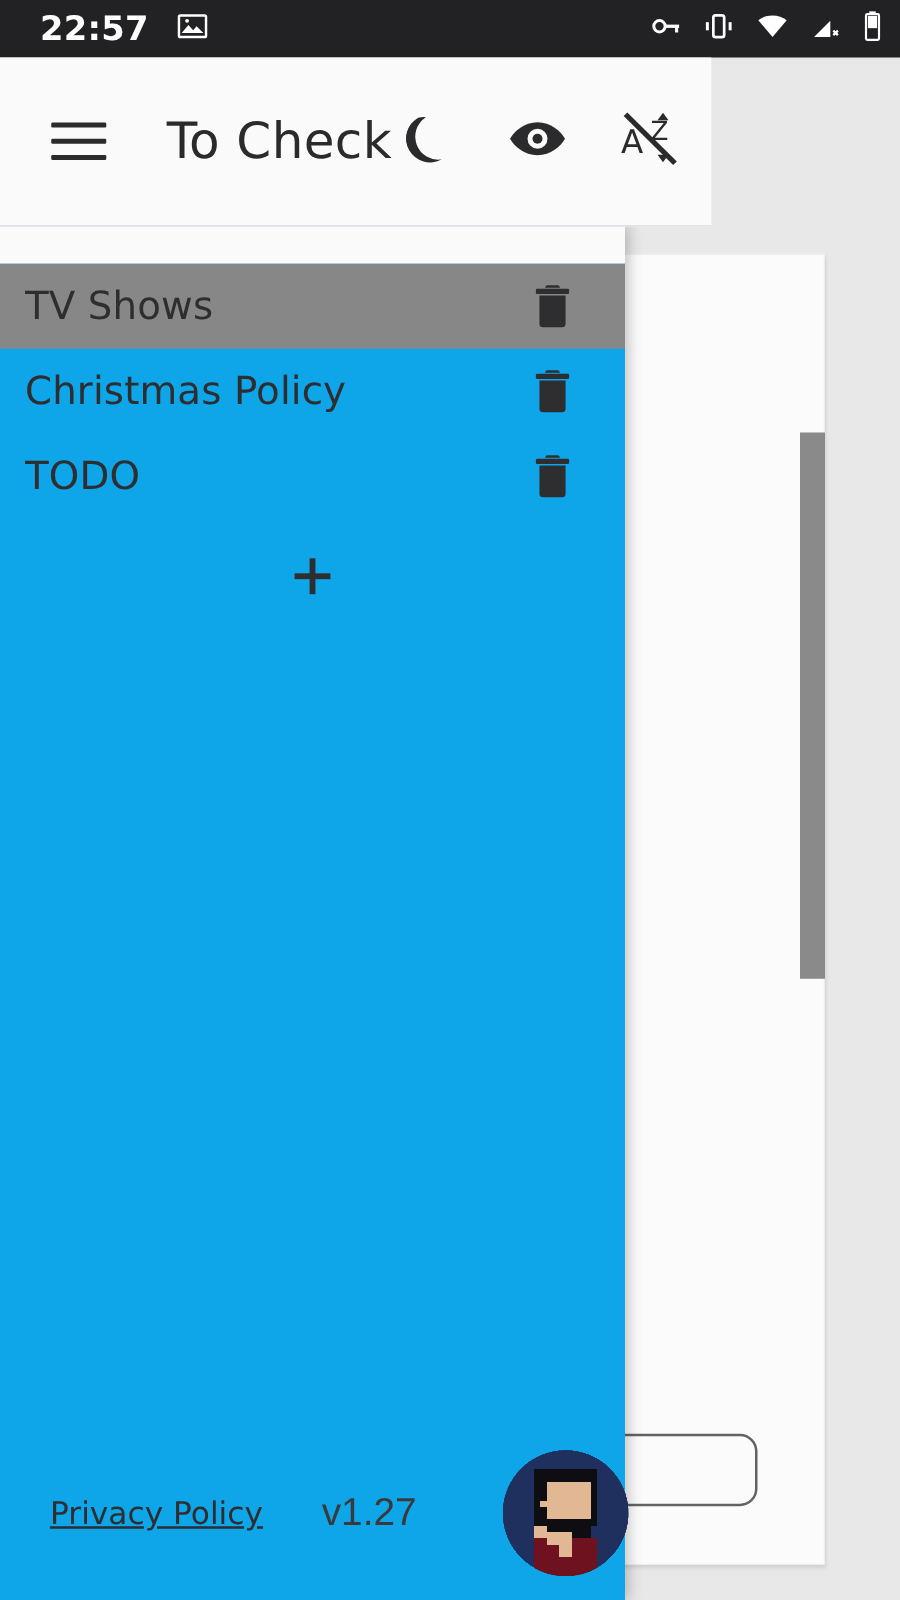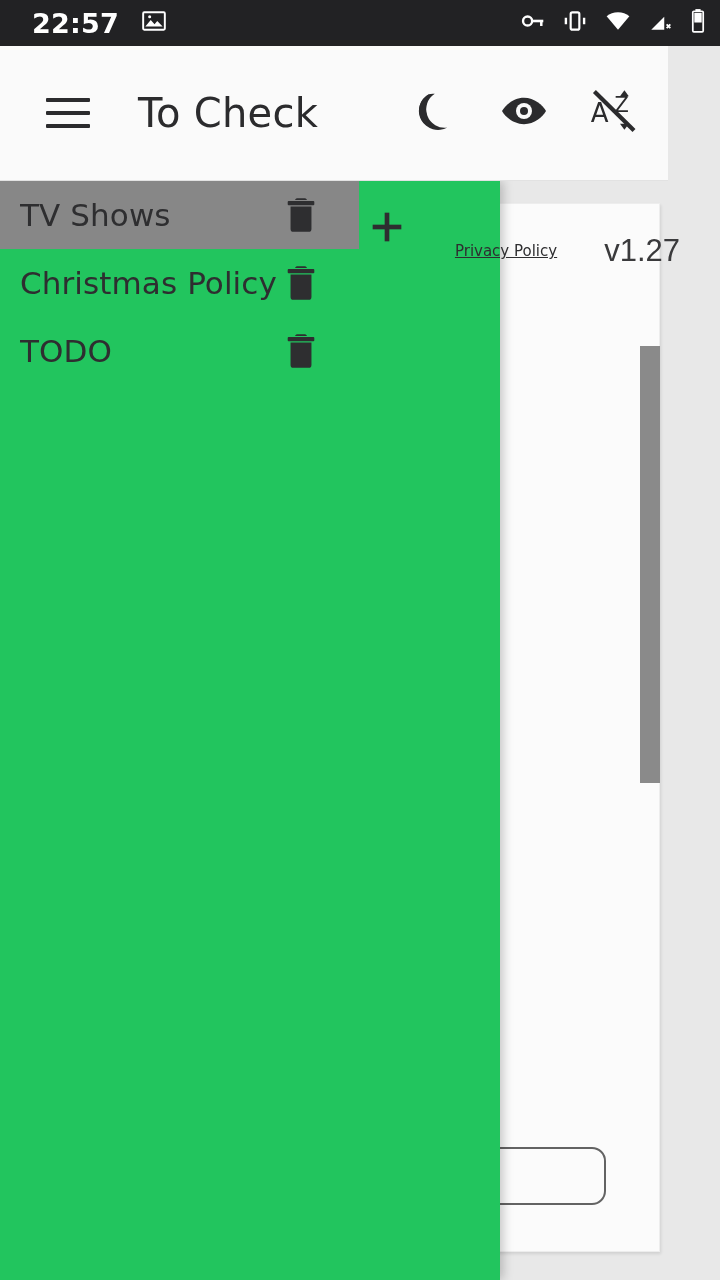--- a/index.html
+++ b/index.html
@@ -23,21 +23,21 @@
     letter-spacing:0.2px;
     font-family:"DejaVu Sans", sans-serif;
   }
   .sb-left-icons { display:flex; align-items:center; margin-left:22px; }
   .sb-spacer { flex:1 1 auto; }
   .sb-right-icons { display:flex; align-items:center; gap:16px; }
   .sb-ic { display:block; }
 
   
   .appbar {
-    position:absolute; left:0; top:46px; width:668px; height:135px;
+    position:absolute; left:0; top:46px; width:569px; height:135px;
     background:#fafafa;
     display:flex; align-items:center;
     padding:0 28px 0 46px;
     border-bottom:1px solid #e2e2e2;
     z-index:4;
     justify-content:center;
   }
   .hamburger { width:44px; height:30px; display:flex; flex-direction:column;
                justify-content:space-between; cursor:pointer; flex:0 0 auto; }
   .hamburger i { display:block; height:4px; background:#2b2b2d; border-radius:1px; }
@@ -74,24 +74,24 @@
     background:transparent;
   }
   .scroll-thumb {
     position:absolute; left:640px; top:165px; width:20px; height:437px;
     background:#8a8a8a;
   }
 
   
   .drawer {
     position:absolute; left:0; top:181px; width:500px; height:1099px;
-    background:#22c55e;
+    background:#0ea5e9;
     box-shadow:3px 0 10px rgba(0,0,0,0.22);
     z-index:3;
-    display:flex; 
+    display:flex; flex-direction:column;
   }
   .drawer-top-gap { height:30px; flex:0 0 auto; background:#fafafa; }
 
   .drawer-list { flex:0 0 auto; }
   .drawer-item {
     position:relative;
     height:68px;
     display:flex; align-items:center;
     padding:0 20px 0 20px;
     cursor:pointer;
@@ -112,21 +112,21 @@
   .add-btn { width:56px; height:56px; display:flex; align-items:center; justify-content:center; cursor:pointer; }
 
   .drawer-filler { flex:1 1 auto; }
 
   .drawer-footer {
     flex:0 0 auto; height:140px;
     display:flex; align-items:center;
     padding:0 0 0 40px;
   }
   .privacy-link {
-    font-size:15px; color:#2e2e30; text-decoration:underline;
+    font-size:25px; color:#2e2e30; text-decoration:underline;
     font-family:"DejaVu Sans", sans-serif;
     cursor:pointer; white-space:nowrap;
   }
   .version-text {
     font-size:31px; color:#3a3a3c; margin-left:47px;
     font-family:Liberation Sans, sans-serif;
     white-space:nowrap;
   }
   .avatar {
     margin-left:69px;

